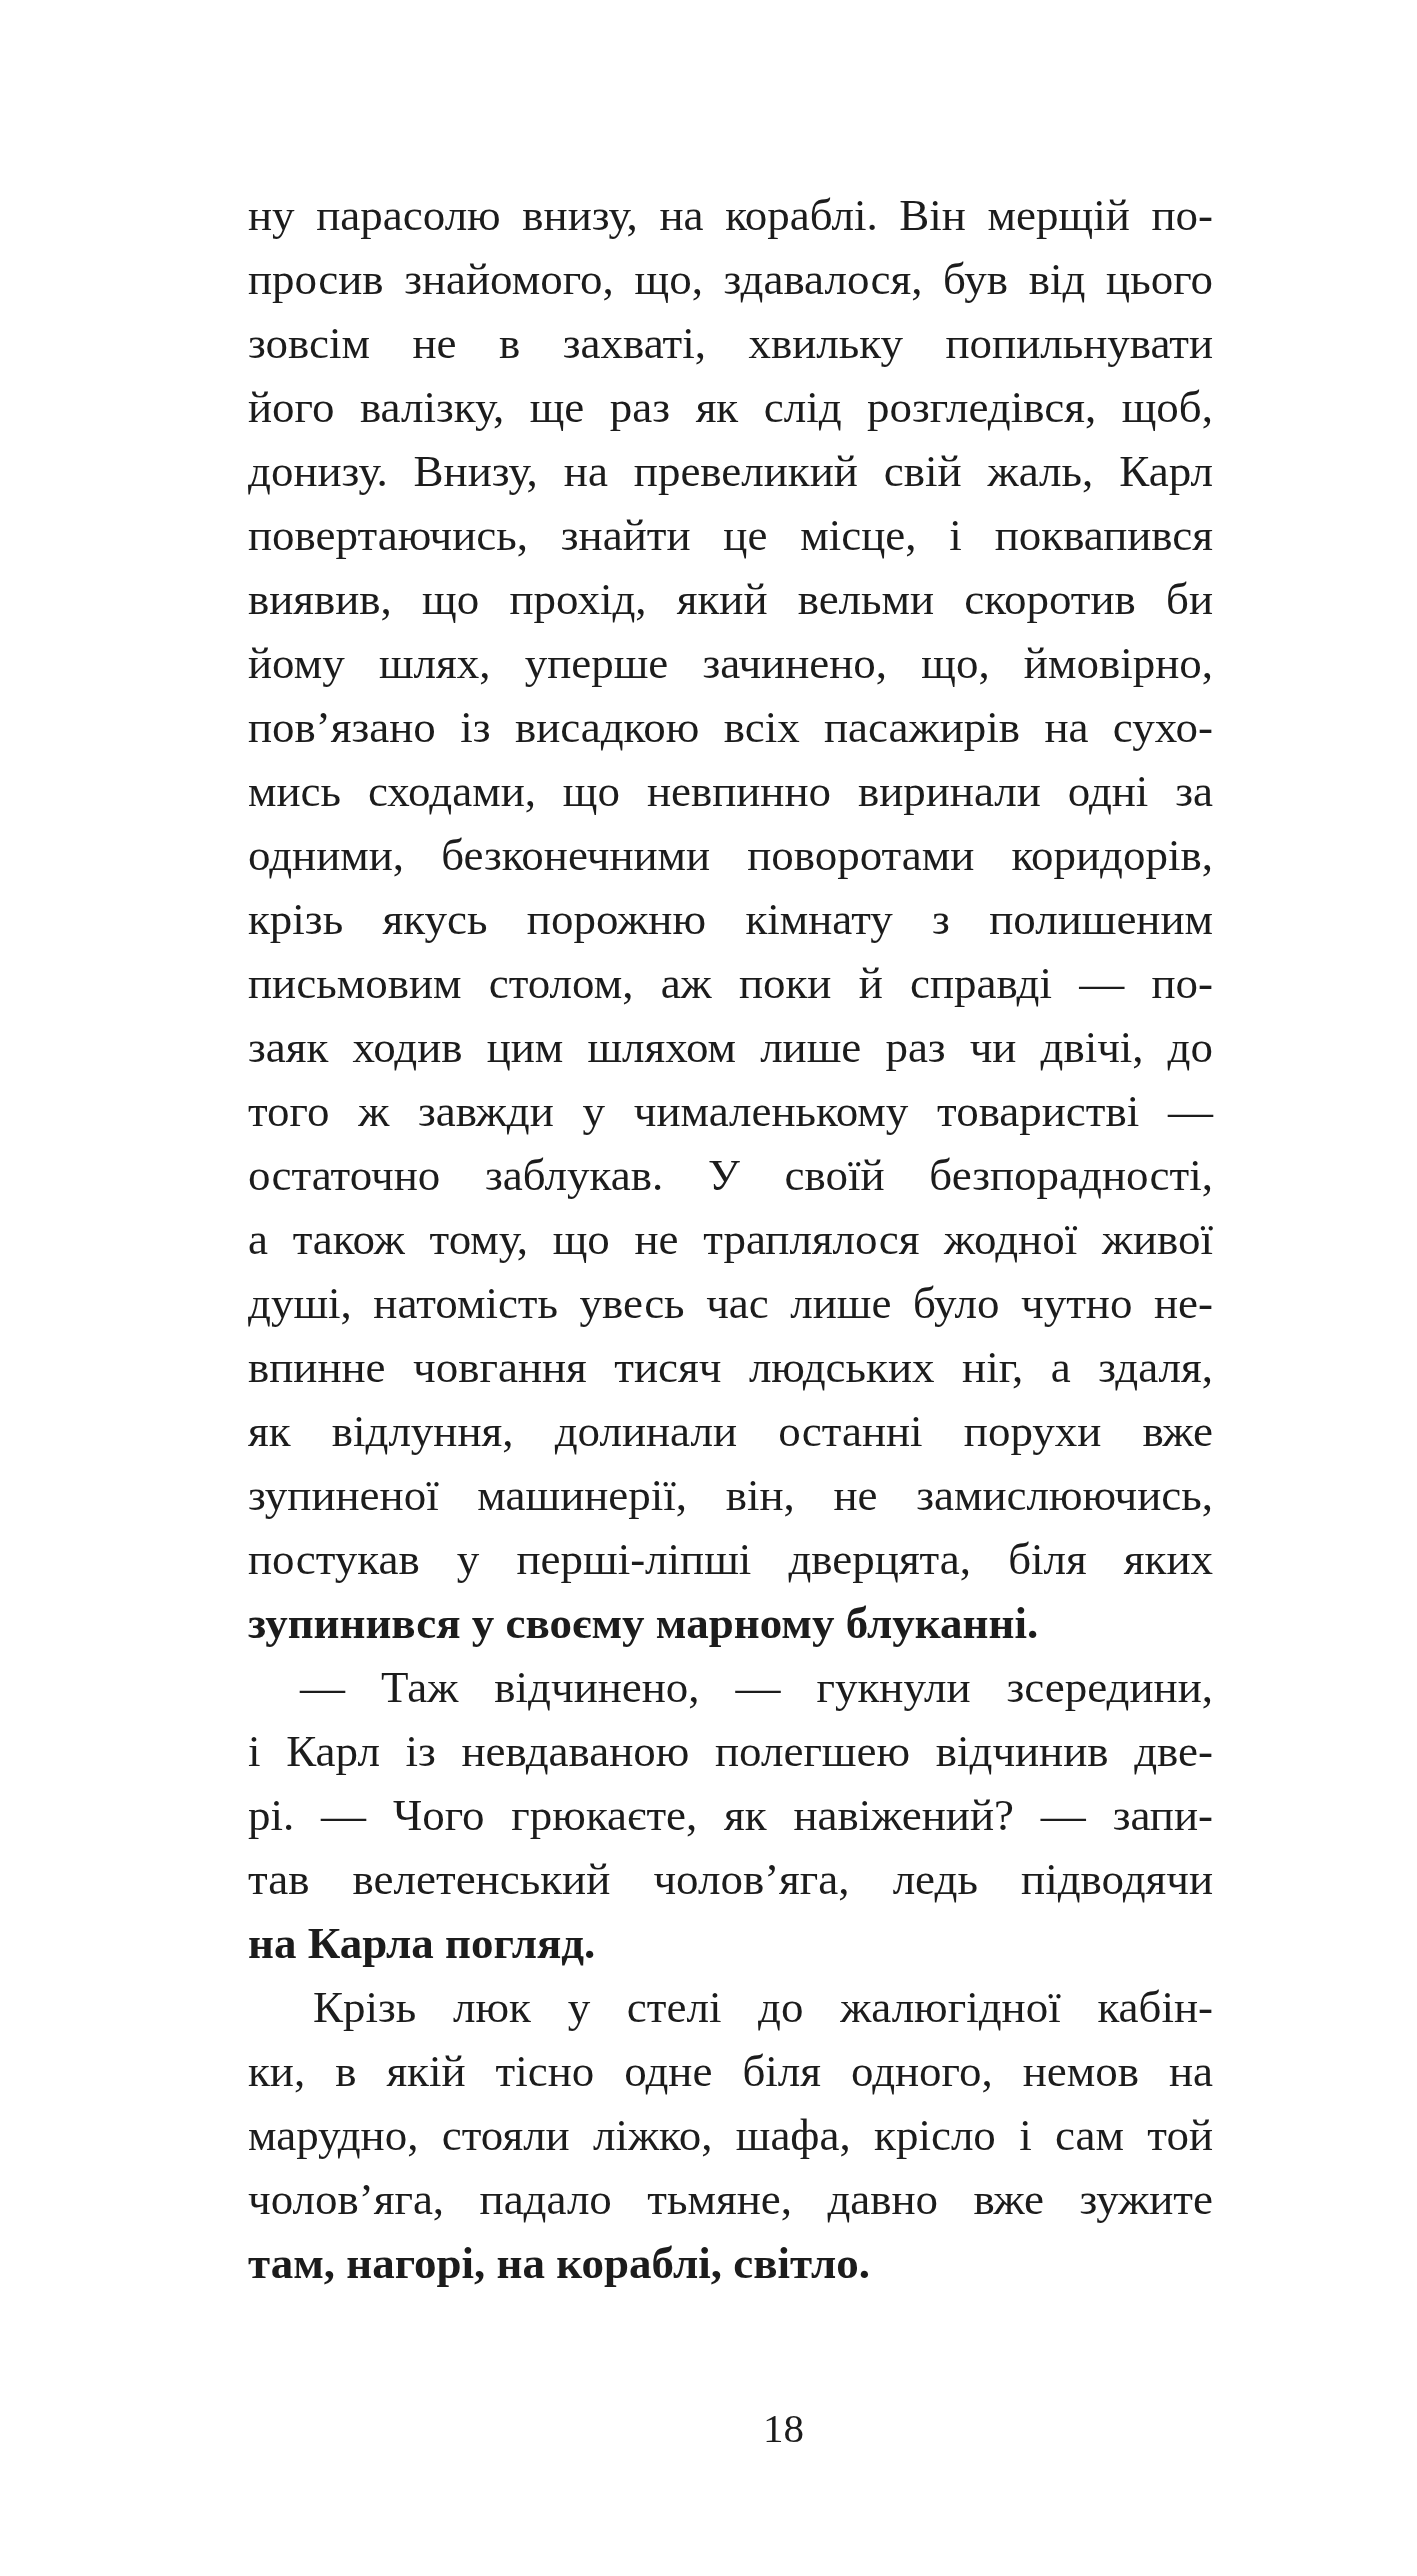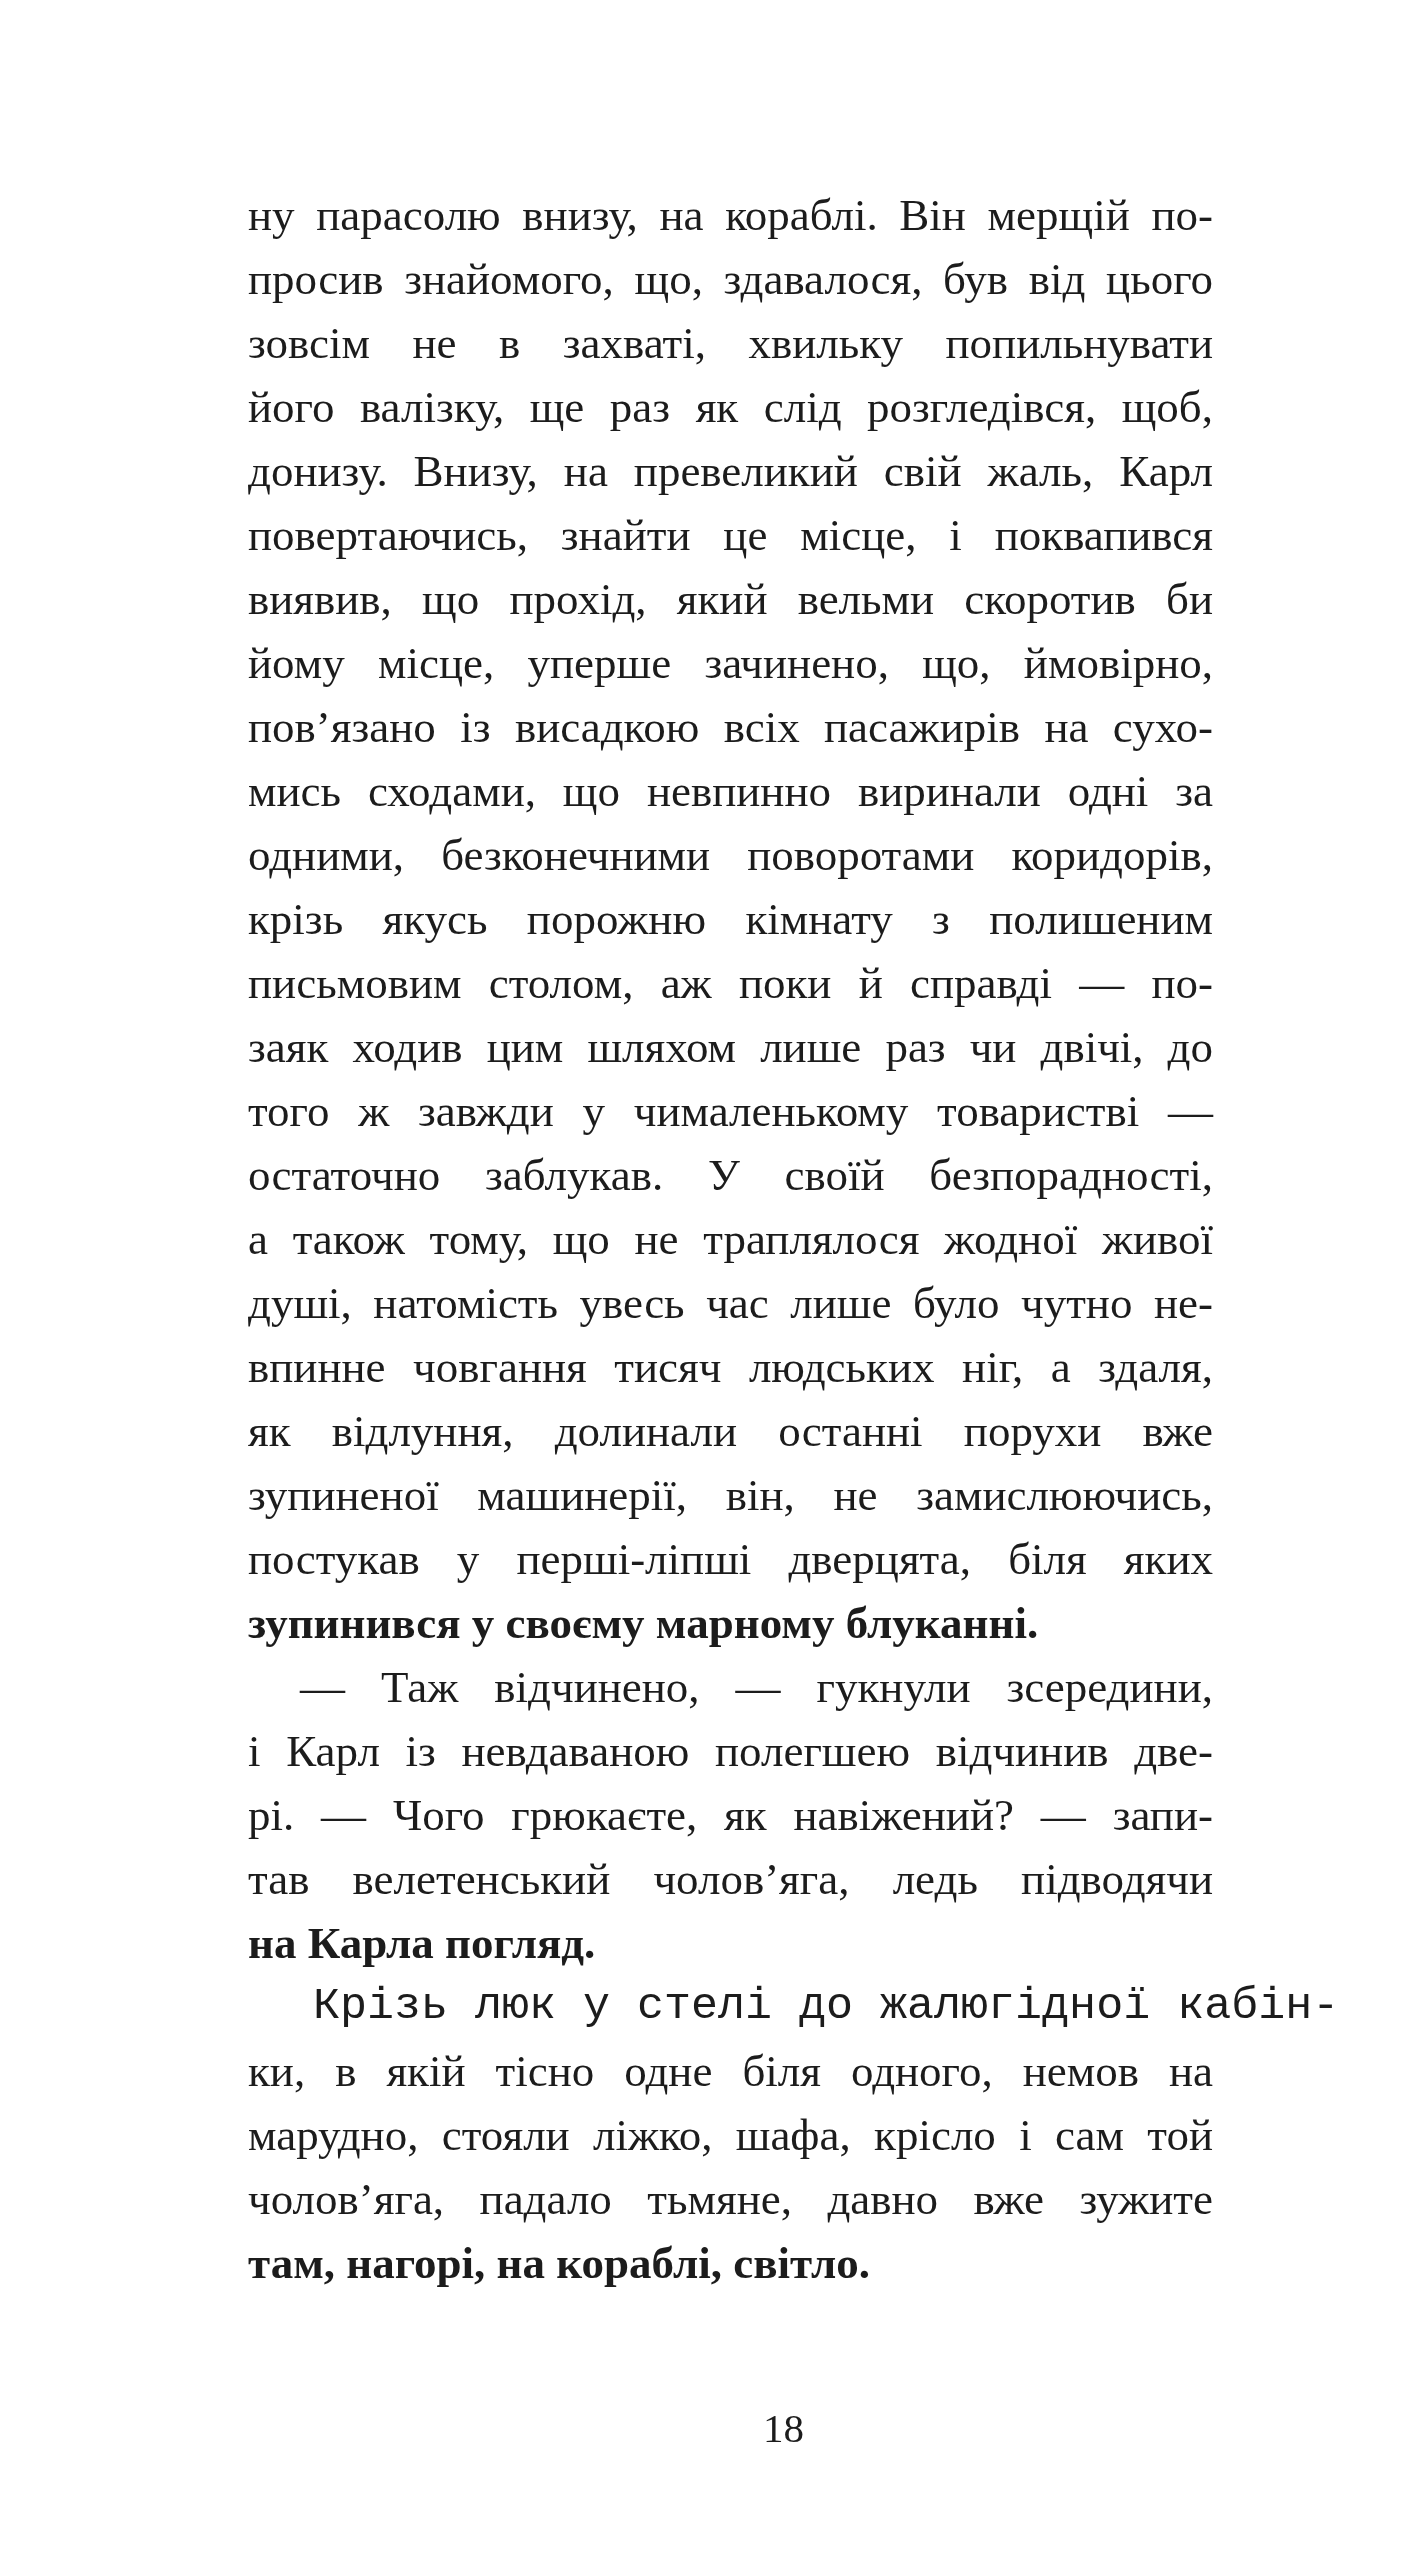--- a/index.html
+++ b/index.html
@@ -39,21 +39,20 @@
     }
     .line.last {
       text-align-last: left;
       font-weight: bold;
     }
     .line.indent {
       padding-left: 52px;
     }
     .line.indent-para {
       padding-left: 65px;
-      font-family: Liberation Mono, monospace;
     }
     .page-number {
       position: absolute;
       left: 656px;
       width: 148px;
       top: 2402px;
       text-align: right;
       font-family: "Liberation Serif", "DejaVu Serif", serif;
       font-size: 41px;
       line-height: 52px;
@@ -67,21 +66,21 @@
   <div class="text-block">
 
     <div>
       <span class="line">ну парасолю внизу, на кораблі. Він мерщій по-</span>
       <span class="line">просив знайомого, що, здавалося, був від цього</span>
       <span class="line">зовсім не в захваті, хвильку попильнувати</span>
       <span class="line">його валізку, ще раз як слід розгледівся, щоб,</span>
       <span class="line">донизу. Внизу, на превеликий свій жаль, Карл</span>
       <span class="line">повертаючись, знайти це місце, і поквапився</span>
       <span class="line">виявив, що прохід, який вельми скоротив би</span>
-      <span class="line">йому місце, уперше зачинено, що, ймовірно,</span>
+      <span class="line">йому шлях, уперше зачинено, що, ймовірно,</span>
       <span class="line">пов’язано із висадкою всіх пасажирів на сухо-</span>
       <span class="line">мись сходами, що невпинно виринали одні за</span>
       <span class="line">одними, безконечними поворотами коридорів,</span>
       <span class="line">крізь якусь порожню кімнату з полишеним</span>
       <span class="line">письмовим столом, аж поки й справді — по-</span>
       <span class="line">заяк ходив цим шляхом лише раз чи двічі, до</span>
       <span class="line">того ж завжди у чималенькому товаристві —</span>
       <span class="line">остаточно заблукав. У своїй безпорадності,</span>
       <span class="line">а також тому, що не траплялося жодної живої</span>
       <span class="line">душі, натомість увесь час лише було чутно не-</span>

